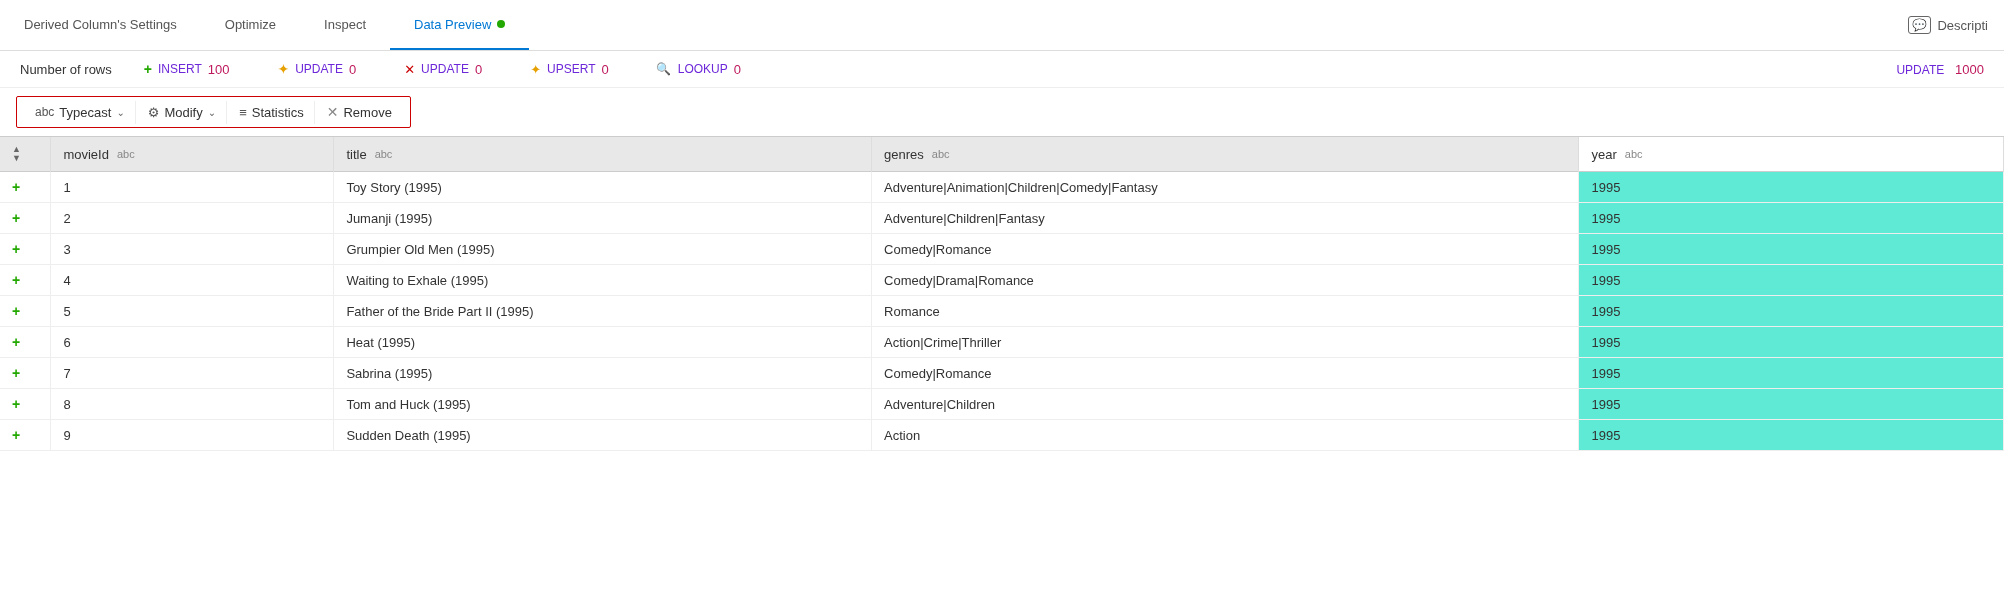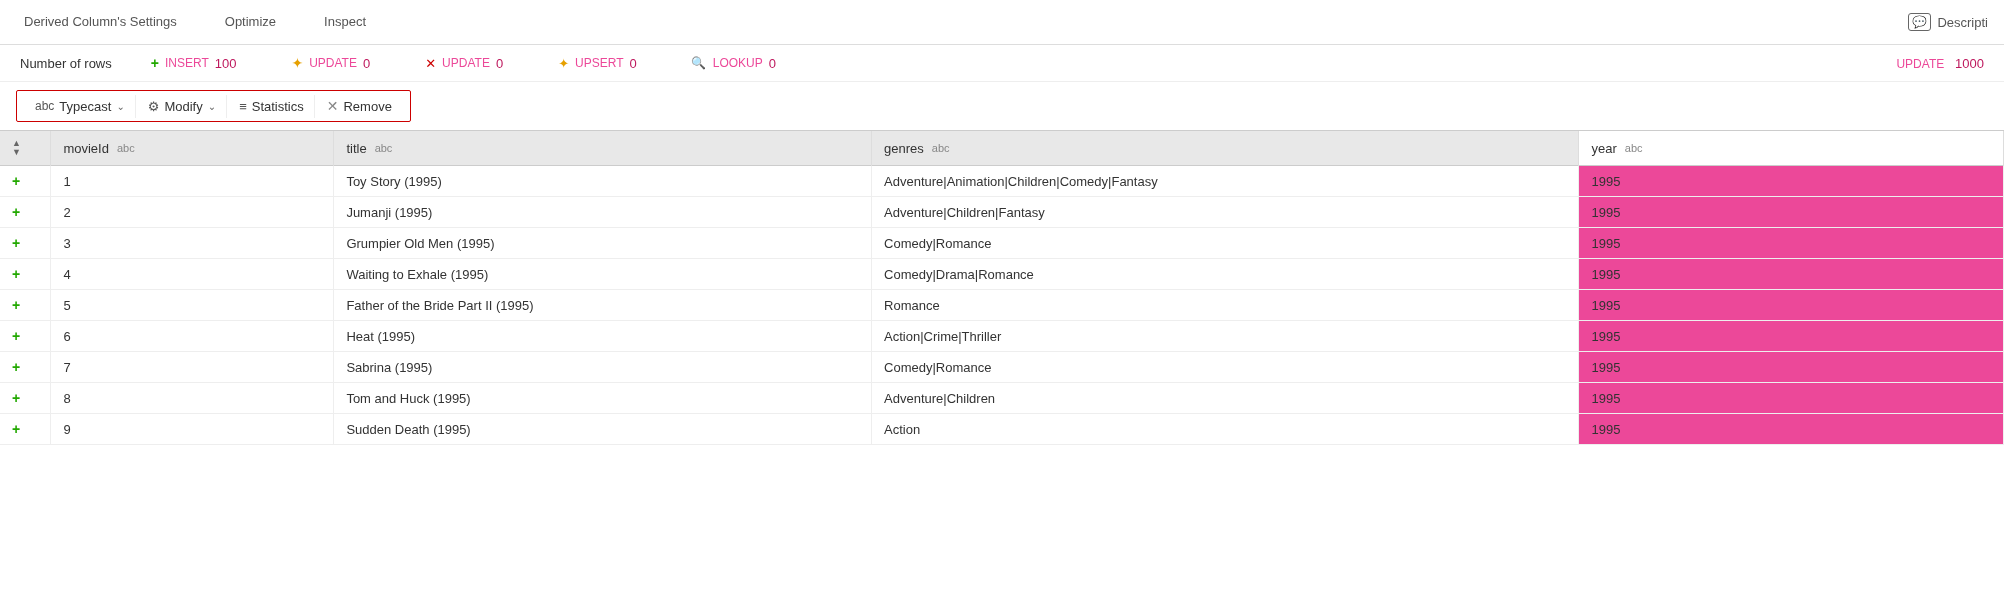--- a/index.html
+++ b/index.html
@@ -4,21 +4,21 @@
   <style>
     * { box-sizing: border-box; margin: 0; padding: 0; }
     body { font-family: 'Segoe UI', Arial, sans-serif; font-size: 13px; background: #fff; color: #333; width: 2004px; }
 
     
     .tab-bar {
       display: flex;
       align-items: center;
       border-bottom: 1px solid #ddd;
       background: #fff;
-      height: 45px;
+      height: 51px;
       padding: 0 0;
     }
     .tab-item {
       padding: 0 24px;
       height: 100%;
       display: flex;
       align-items: center;
       cursor: pointer;
       font-size: 13px;
       color: #555;
@@ -46,41 +46,41 @@
       align-items: center;
       gap: 6px;
     }
 
     
     .stats-row {
       display: flex;
       align-items: center;
       padding: 10px 20px;
       border-bottom: 1px solid #eee;
-      gap: 7px;
+      gap: 0;
       background: #fff;
     }
     .stats-label {
       font-size: 13px;
       color: #333;
       margin-right: 32px;
     }
     .stat-item {
       display: flex;
       align-items: center;
       gap: 6px;
       margin-right: 48px;
       font-size: 13px;
     }
     .stat-icon-green { color: #22a800; font-weight: bold; font-size: 14px; }
     .stat-icon-orange { color: #e6a000; font-size: 14px; }
     .stat-icon-red { color: #cc0000; font-size: 13px; }
     .stat-icon-yellow { color: #e6a000; font-size: 13px; }
     .stat-icon-search { color: #666; font-size: 12px; }
-    .stat-key { color: #ec4899; font-size: 12px; }
+    .stat-key { color: #6d28d9; font-size: 12px; }
     .stat-val { color: #be185d; font-weight: 400; }
     .stat-total { margin-left: auto; font-size: 13px; color: #333; }
 
     
     .toolbar-row {
       display: flex;
       align-items: center;
       padding: 8px 16px;
       border-bottom: 1px solid #ccc;
       gap: 0;
@@ -146,21 +146,21 @@
     .data-table tbody tr {
       border-bottom: 1px solid #eee;
       background: #fff;
     }
     .data-table tbody td {
       padding: 7px 12px;
       border-right: 1px solid #eee;
       vertical-align: middle;
     }
     .data-table tbody td.year-col {
-      background: #ec4899;
+      background: #5eead4;
     }
     .row-expand {
       color: #22a800;
       font-size: 14px;
       cursor: pointer;
       font-weight: bold;
     }
     .th-sort-arrows {
       display: flex;
       flex-direction: column;
@@ -180,20 +180,24 @@
 
 <div class="tab-bar">
   <div class="tab-item">
     <span>Derived Column's Settings</span>
   </div>
   <div class="tab-item">
     <span>Optimize</span>
   </div>
   <div class="tab-item">
     <span>Inspect</span>
+  </div>
+  <div class="tab-item active">
+    <span>Data Preview</span>
+    <span class="dot"></span>
   </div>
   <div class="tab-right">
     <span style="font-size:14px; border: 1.5px solid #666; border-radius:3px; padding:1px 3px; font-size:12px;">💬</span>
     <span>Descripti</span>
   </div>
 </div>
 
 <div class="stats-row">
   <span class="stats-label">Number of rows</span>
 

